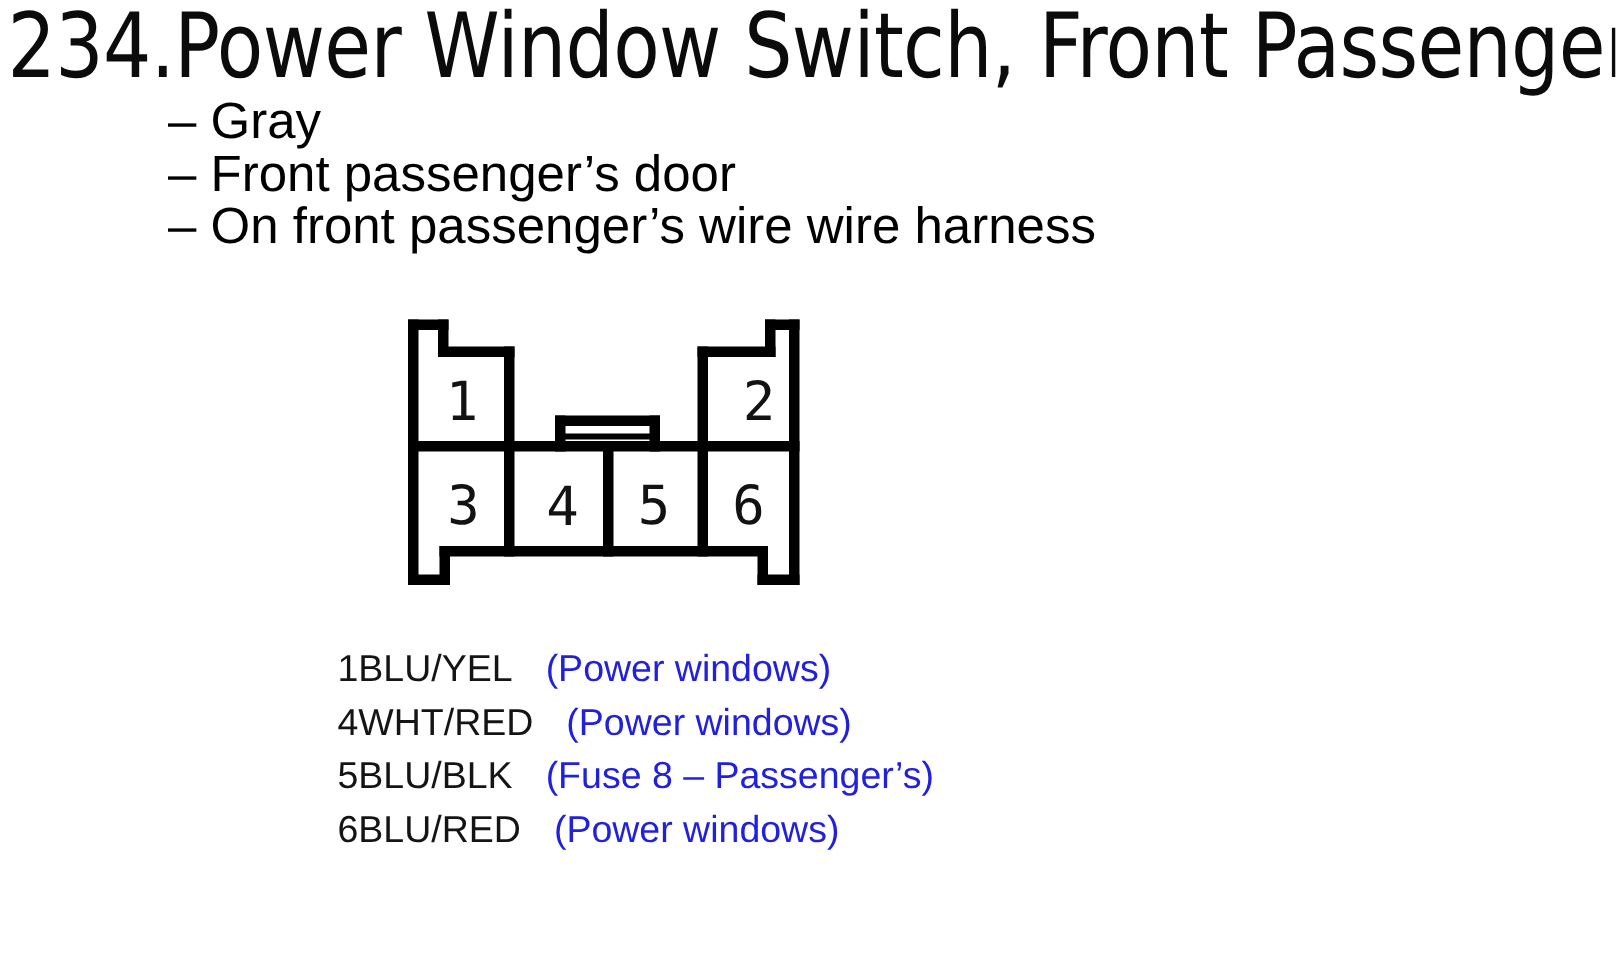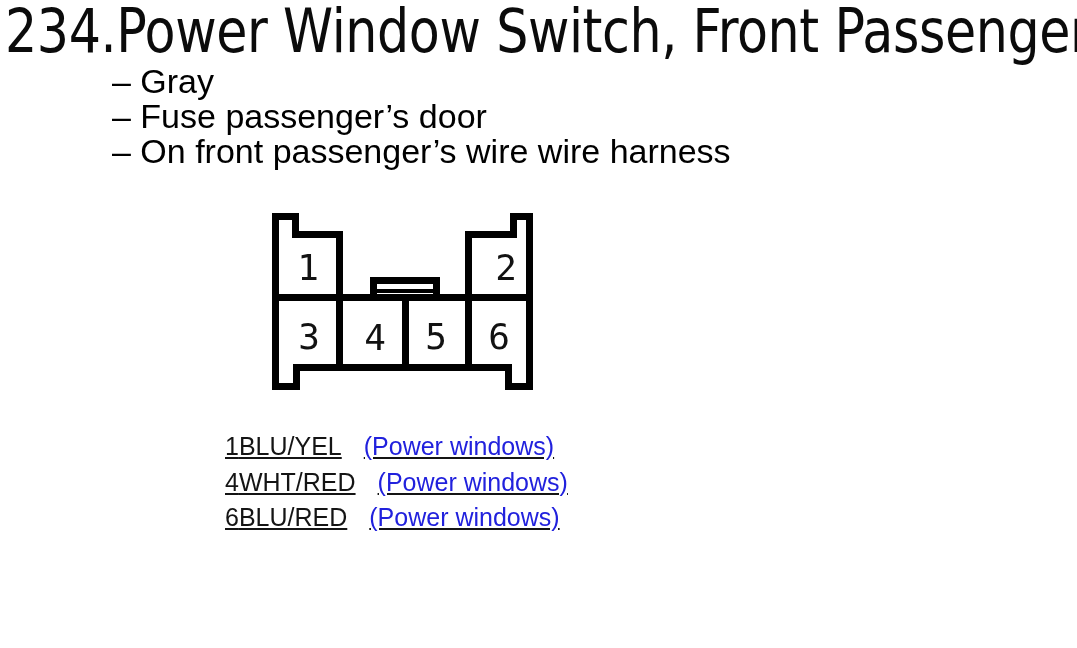--- a/index.html
+++ b/index.html
@@ -53,36 +53,36 @@
     fill: #121212;
   }
   .pins {
     position: absolute;
     left: 225px;
     top: 429px;
     font-size: 25px;
     line-height: 35.5px;
     color: #141414;
   }
-  .pin-row { white-space: nowrap; text-decoration: underline; }
+  .pin-row { white-space: nowrap; }
   .pin-func {
     margin-left: 22px;
     color: var(--accent, #2121dd);
   }
 </style>
 </head>
 <body>
 
 <div class="page">
 
   <h1 class="title">234.Power Window Switch, Front Passenger’s</h1>
 
   <ul class="notes">
     <li>– Gray</li>
-    <li>– Fuse passenger’s door</li>
+    <li>– Front passenger’s door</li>
     <li>– On front passenger’s wire wire harness</li>
   </ul>
 
   <svg class="connector-svg" width="1077" height="648" viewBox="0 0 1077 648" aria-hidden="true">
     <g fill="#000000">
 
       <rect x="272" y="213" width="7" height="177"></rect>
       <rect x="292" y="213" width="7" height="25"></rect>
       <rect x="336" y="231" width="7" height="140"></rect>
       <rect x="402" y="294" width="7" height="77"></rect>
@@ -114,17 +114,20 @@
   </svg>
 
   <div class="pins">
     <div class="pin-row">
       <span>1</span><span>BLU/YEL</span><span class="pin-func">(Power windows)</span>
     </div>
     <div class="pin-row">
       <span>4</span><span>WHT/RED</span><span class="pin-func">(Power windows)</span>
     </div>
     <div class="pin-row">
+      <span>5</span><span>BLU/BLK</span><span class="pin-func">(Fuse 8 – Passenger’s)</span>
+    </div>
+    <div class="pin-row">
       <span>6</span><span>BLU/RED</span><span class="pin-func">(Power windows)</span>
     </div>
   </div>
 
 </div>
 
 </body></html>

